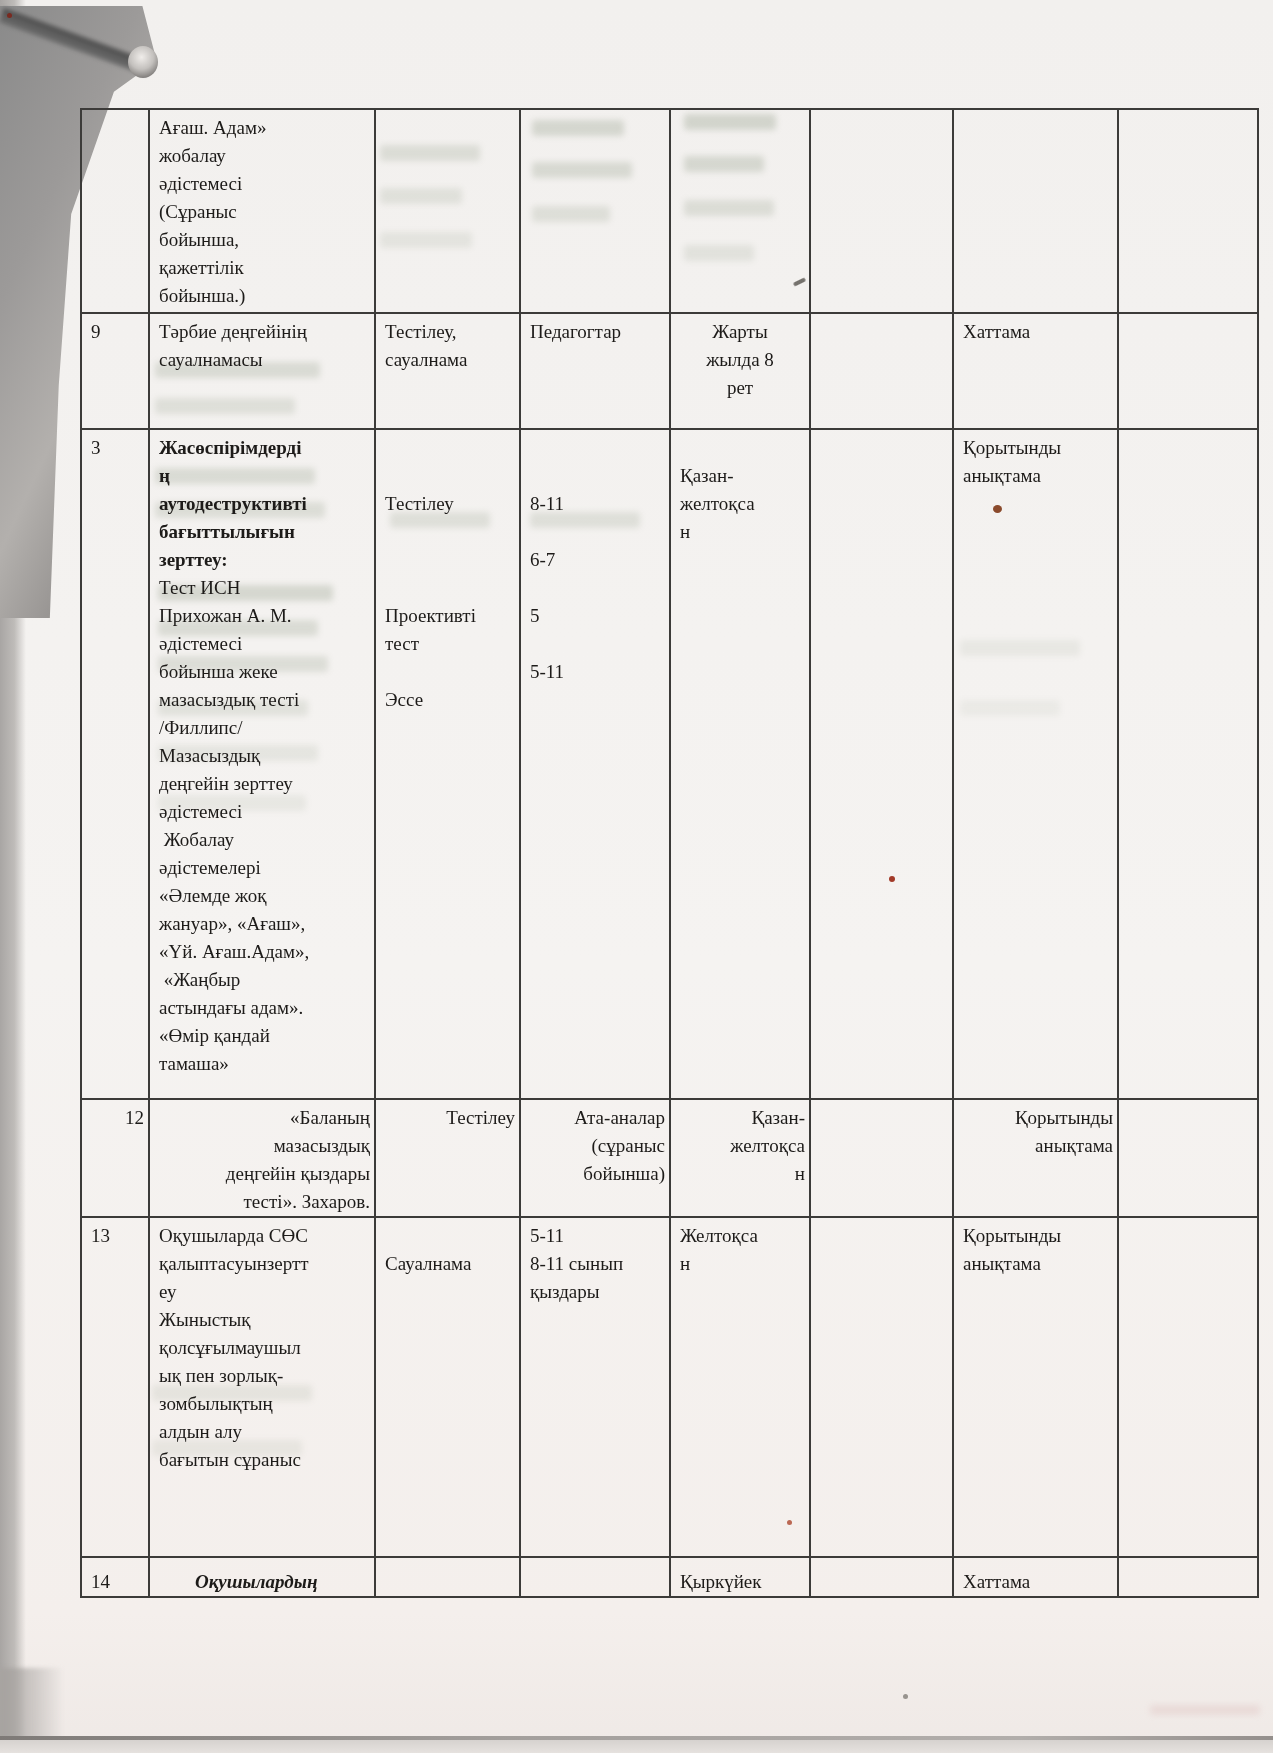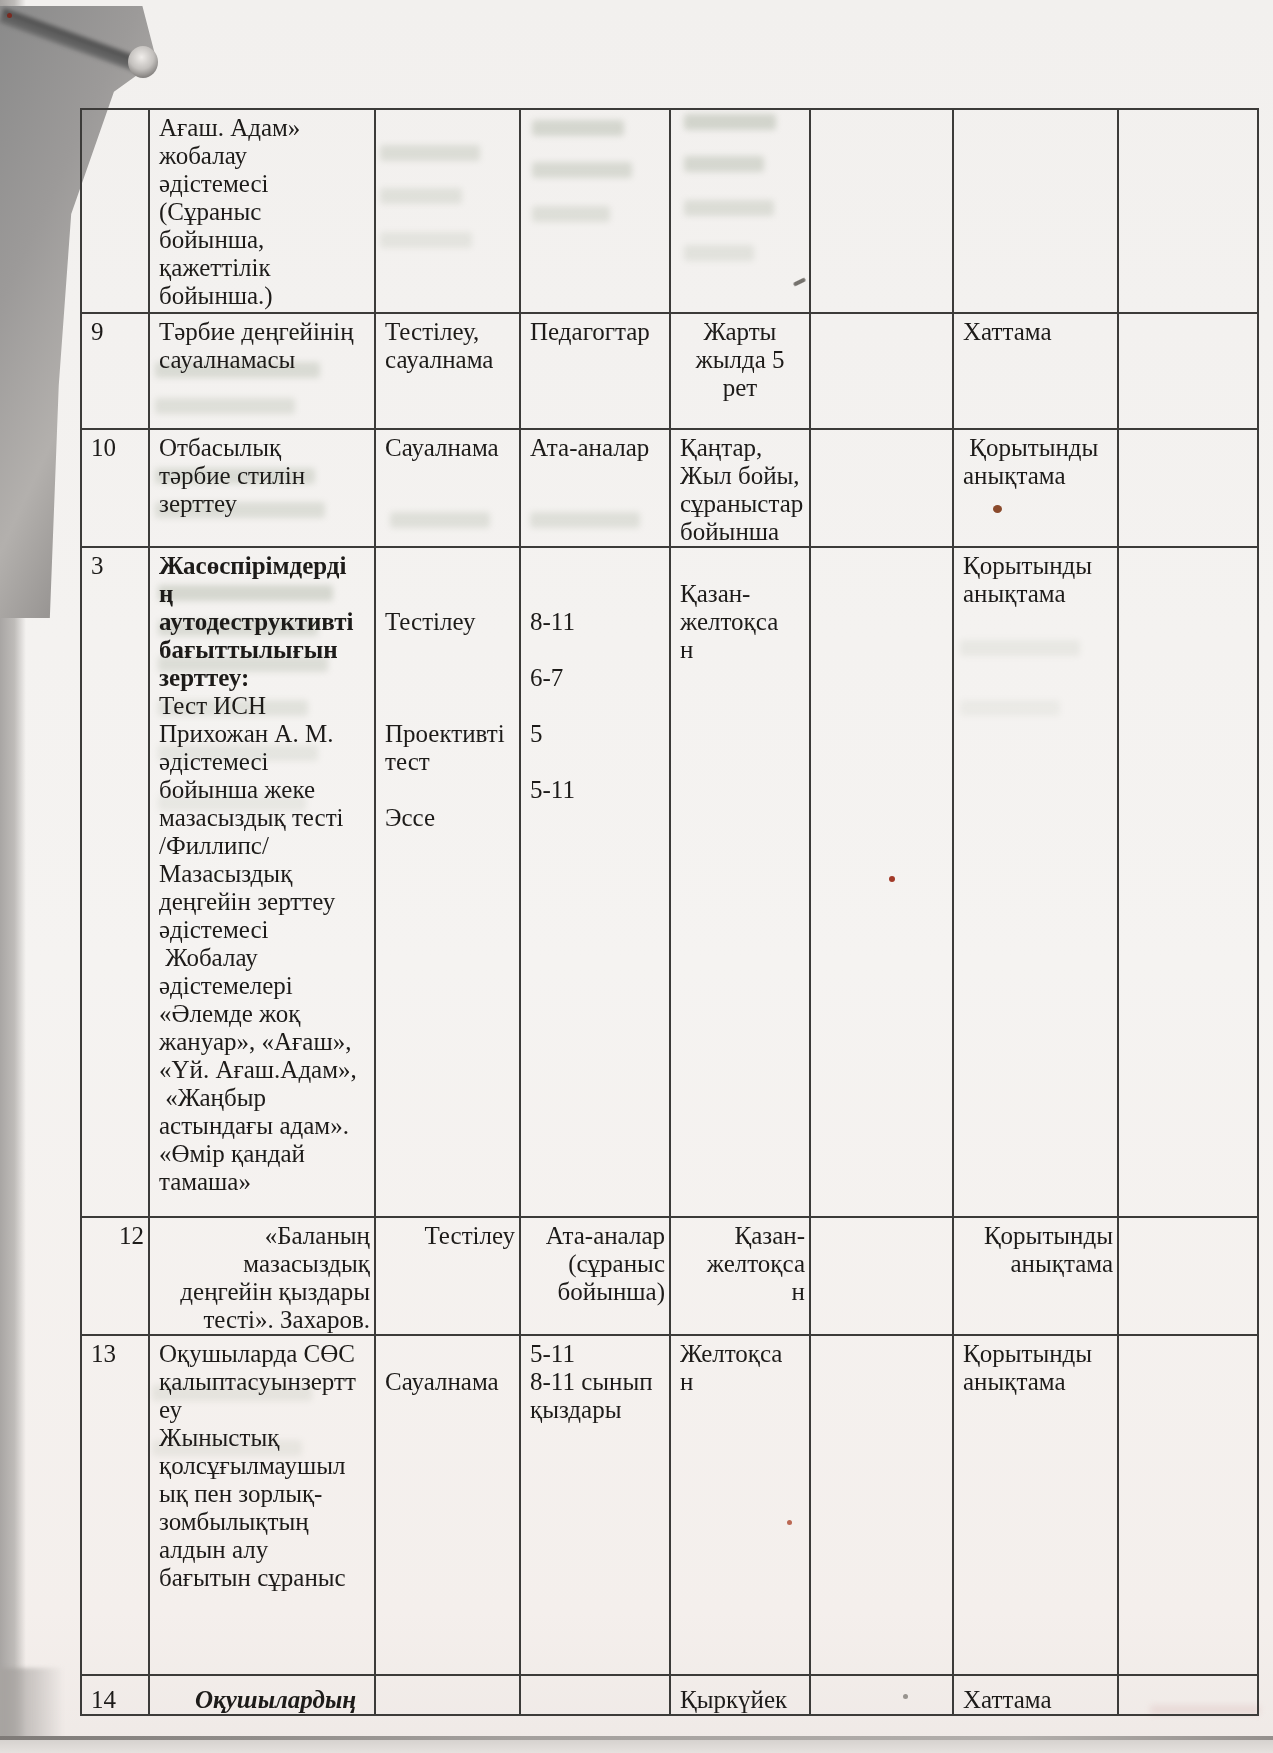--- a/index.html
+++ b/index.html
@@ -54,21 +54,21 @@
   }
   .speck{position:absolute;border-radius:50%;}
   .pencil-tick{
     position:absolute;left:793px;top:280px;width:13px;height:4px;border-radius:2px;
     background:#75726d;transform:rotate(-26deg);filter:blur(.4px);
   }
   
   table.schedule{
     position:absolute;left:80px;top:108px;width:1177px;
     border-collapse:collapse;table-layout:fixed;
-    color:#1d1b19;font-size:25px;line-height:28px;
+    color:#1d1b19;font-size:19px;line-height:28px;
   }
   table.schedule td{
     border:2px solid #3c3b39;
     vertical-align:top;
     padding:4px 4px 0 9px;
     white-space:pre-wrap;
     overflow:hidden;
   }
   td.num{padding-left:9px;}
   tr.r8{height:204px;} tr.r9{height:116px;} tr.r10{height:112px;}
@@ -153,40 +153,24 @@
         <td></td>
       </tr>
       <tr class="r9">
         <td class="num">9</td>
         <td>Тәрбие деңгейінің
 сауалнамасы</td>
         <td>Тестілеу,
 сауалнама</td>
         <td>Педагогтар</td>
         <td class="center-cell">Жарты
-жылда 5
+жылда 8
 рет</td>
         <td></td>
         <td>Хаттама</td>
-        <td></td>
-      </tr>
-      <tr class="r10">
-        <td class="num">10</td>
-        <td>Отбасылық
-тәрбие стилін
-зерттеу</td>
-        <td>Сауалнама</td>
-        <td>Ата-аналар</td>
-        <td>Қаңтар,
-Жыл бойы,
-сұраныстар
-бойынша</td>
-        <td></td>
-        <td> Қорытынды
-анықтама</td>
         <td></td>
       </tr>
       <tr class="r11">
         <td class="num">3</td>
         <td><span class="bold-part">Жасөспірімдерді
 ң
 аутодеструктивті
 бағыттылығын
 зерттеу:</span><span>
 Тест ИСН

